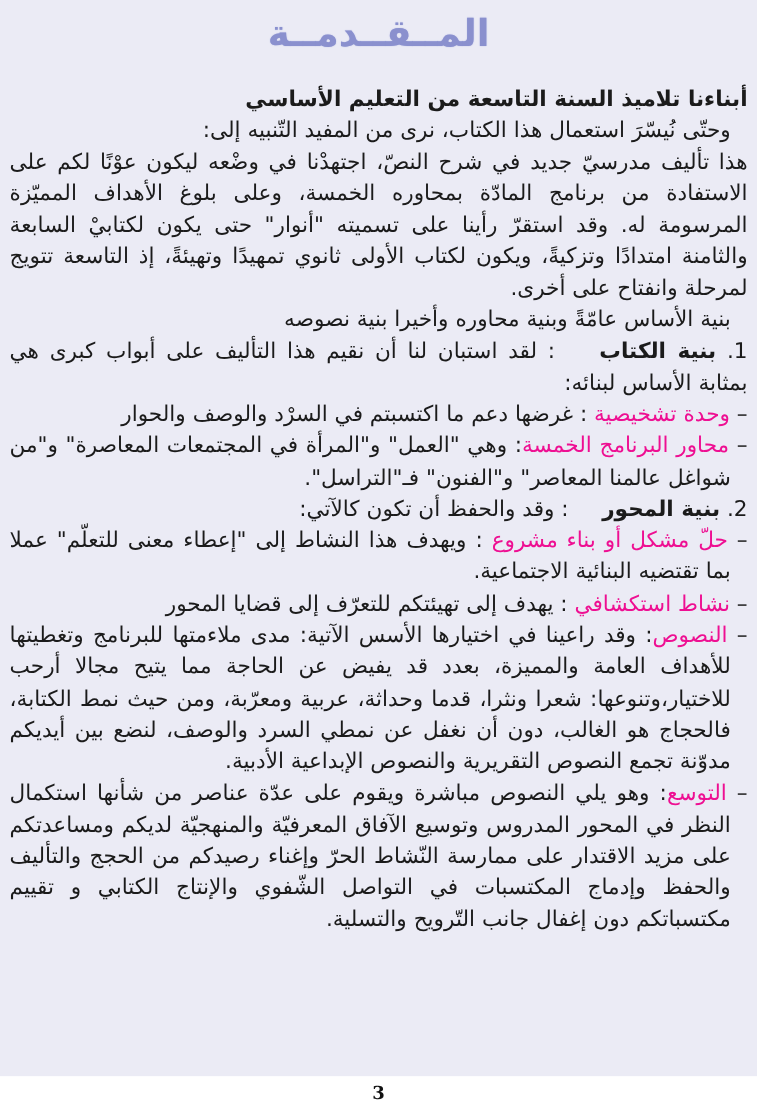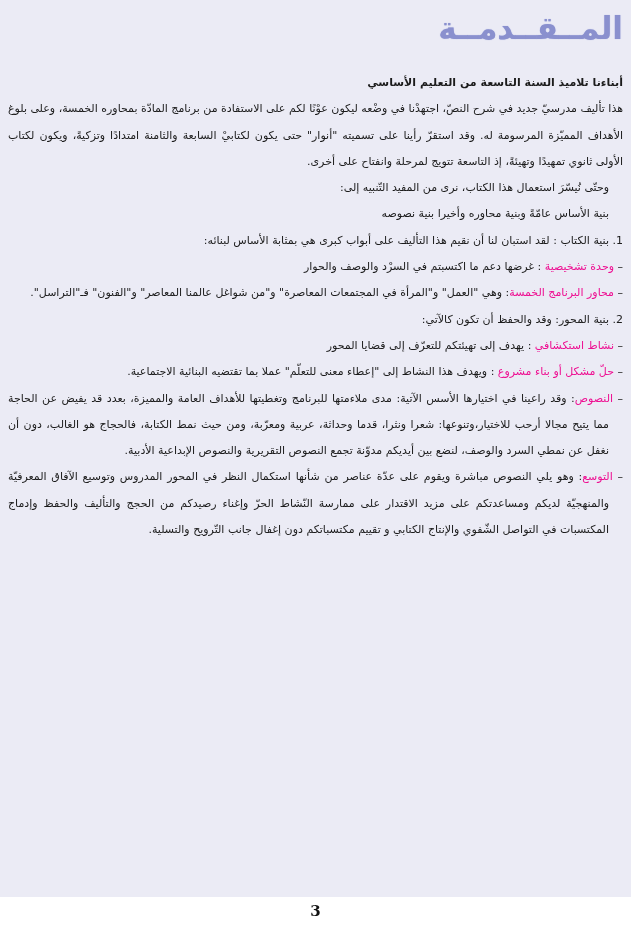--- a/index.html
+++ b/index.html
@@ -20,49 +20,49 @@
     top: 0;
     left: 0;
     width: 631px;
     height: 897px;
     box-sizing: border-box;
     background: #ebebf5;
     padding: 8px 8px 0 8px;
     direction: rtl;
   }
   .doc-title {
-    text-align: right;
+    text-align: center;
     color: #8a90ce;
     font-size: 31px;
     font-weight: bold;
     letter-spacing: 1px;
     margin: 2px 0 24px 0;
     text-shadow: 0 0 1px #aab0e0;
   }
   .body-text {
     color: #1b1b1b;
-    font-size: 11px;
+    font-size: 18px;
     line-height: 26.3px;
   }
   .line {
     margin: 0;
     text-align: justify;
   }
   .bold { font-weight: bold; }
   .indent { text-indent: 14px; }
   .dash-item {
     padding-right: 14px;
     text-indent: -14px;
   }
   .dash { display: inline; }
   .unit-heading {
     color: #ee0f92;
     font-weight: normal;
   }
-  .section-heading { font-weight: normal; }
+  .section-heading { font-weight: bold; margin-left: 28px; }
   .num { font-weight: normal; }
   .footer {
     position: absolute;
     left: 0;
     bottom: 0;
     width: 631px;
     height: 28px;
     background: #ffffff;
     display: flex;
     align-items: center;
@@ -80,40 +80,40 @@
 
 <div class="screen">
   <div class="page">
 
     <div class="doc-title">المــقــدمــة</div>
 
     <div class="body-text">
 
       <p class="line bold">أبناءنا تلاميذ السنة التاسعة من التعليم الأساسي</p>
 
+      <p class="line indent">وحتّى نُيسّرَ استعمال هذا الكتاب، نرى من المفيد التّنبيه إلى:</p>
+
       <p class="line">هذا تأليف مدرسيّ جديد في شرح النصّ، اجتهدْنا في وضْعه ليكون عوْنًا لكم على الاستفادة من برنامج المادّة بمحاوره الخمسة، وعلى بلوغ الأهداف المميّزة المرسومة له. وقد استقرّ رأينا على تسميته "أنوار" حتى يكون لكتابيْ السابعة والثامنة امتدادًا وتزكيةً، ويكون لكتاب الأولى ثانوي تمهيدًا وتهيئةً، إذ التاسعة تتويج لمرحلة وانفتاح على أخرى.</p>
-
-      <p class="line indent">وحتّى نُيسّرَ استعمال هذا الكتاب، نرى من المفيد التّنبيه إلى:</p>
 
       <p class="line indent">بنية الأساس عامّةً وبنية محاوره وأخيرا بنية نصوصه</p>
 
 
       <p class="line numbered"><span class="num">1.</span> <span class="section-heading">بنية الكتاب</span><span> : لقد استبان لنا أن نقيم هذا التأليف على أبواب كبرى هي بمثابة الأساس لبنائه:</span></p>
 
       <p class="line dash-item"><span class="dash">–</span> <span class="unit-heading">وحدة تشخيصية</span><span> : غرضها دعم ما اكتسبتم في السرْد والوصف والحوار</span></p>
 
 
       <p class="line dash-item"><span class="dash">–</span> <span class="unit-heading">محاور البرنامج الخمسة</span><span>: وهي "العمل" و"المرأة في المجتمعات المعاصرة" و"من شواغل عالمنا المعاصر" و"الفنون" فـ"التراسل".</span></p>
 
 
       <p class="line numbered"><span class="num">2.</span> <span class="section-heading">بنية المحور</span><span>: وقد والحفظ أن تكون كالآتي:</span></p>
 
+      <p class="line dash-item"><span class="dash">–</span> <span class="unit-heading">حلّ مشكل أو بناء مشروع</span><span> : ويهدف هذا النشاط إلى "إعطاء معنى للتعلّم" عملا بما تقتضيه البنائية الاجتماعية.</span></p>
+
       <p class="line dash-item"><span class="dash">–</span> <span class="unit-heading">نشاط استكشافي</span><span> : يهدف إلى تهيئتكم للتعرّف إلى قضايا المحور</span></p>
-
-      <p class="line dash-item"><span class="dash">–</span> <span class="unit-heading">حلّ مشكل أو بناء مشروع</span><span> : ويهدف هذا النشاط إلى "إعطاء معنى للتعلّم" عملا بما تقتضيه البنائية الاجتماعية.</span></p>
 
       <p class="line dash-item"><span class="dash">–</span> <span class="unit-heading">النصوص</span><span>: وقد راعينا في اختيارها الأسس الآتية: مدى ملاءمتها للبرنامج وتغطيتها للأهداف العامة والمميزة، بعدد قد يفيض عن الحاجة مما يتيح مجالا أرحب للاختيار،وتنوعها: شعرا ونثرا، قدما وحداثة، عربية ومعرّبة، ومن حيث نمط الكتابة، فالحجاج هو الغالب، دون أن نغفل عن نمطي السرد والوصف، لنضع بين أيديكم مدوّنة تجمع النصوص التقريرية والنصوص الإبداعية الأدبية.</span></p>
 
       <p class="line dash-item"><span class="dash">–</span> <span class="unit-heading">التوسع</span><span>: وهو يلي النصوص مباشرة ويقوم على عدّة عناصر من شأنها استكمال النظر في المحور المدروس وتوسيع الآفاق المعرفيّة والمنهجيّة لديكم ومساعدتكم على مزيد الاقتدار على ممارسة النّشاط الحرّ وإغناء رصيدكم من الحجج والتأليف والحفظ وإدماج المكتسبات في التواصل الشّفوي والإنتاج الكتابي و تقييم مكتسباتكم دون إغفال جانب التّرويح والتسلية.</span></p>
 
 
     </div>
   </div>
 
   <div class="footer">

